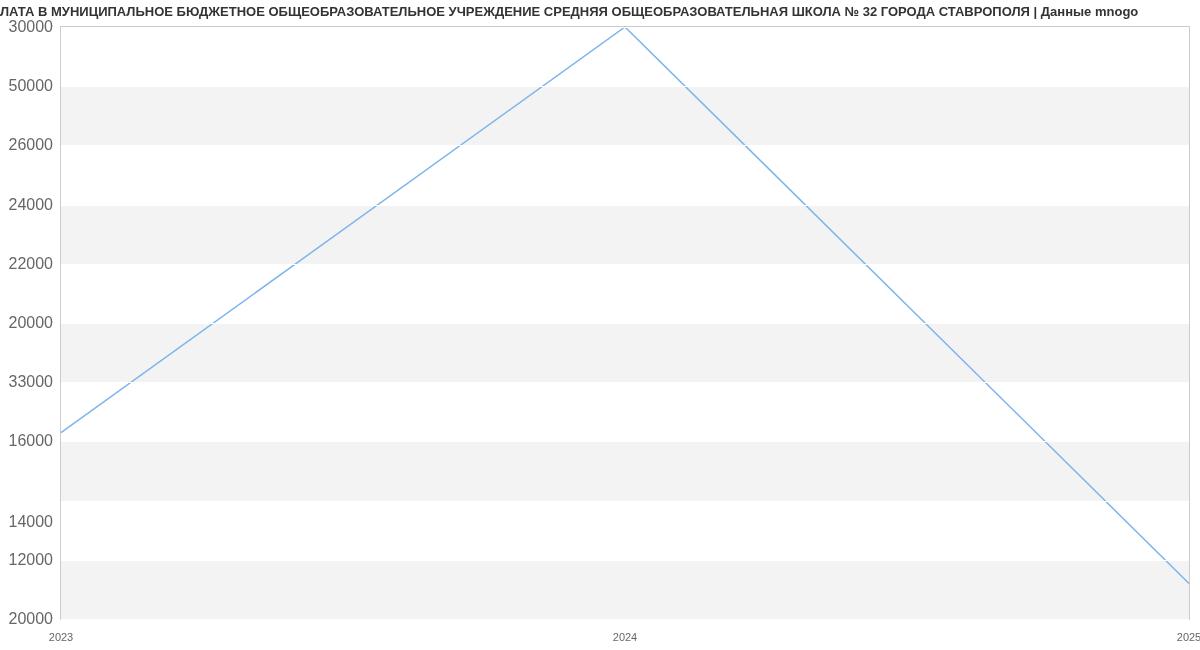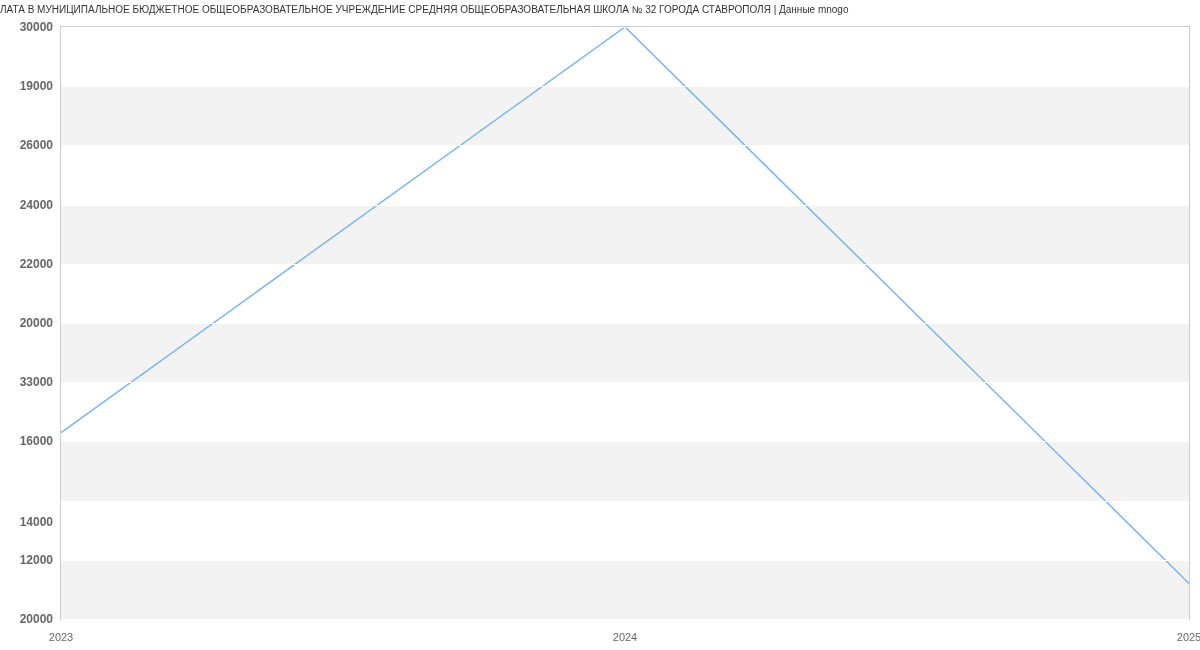--- a/index.html
+++ b/index.html
@@ -13,22 +13,22 @@
     .chart-container {
       position: relative;
       width: 1200px;
       height: 650px;
     }
     .chart-title {
       position: absolute;
       top: 4px;
       left: 0;
       right: 0;
-      font-size: 10px;
-      font-weight: 400;
+      font-size: 13px;
+      font-weight: 700;
       color: #333;
       white-space: nowrap;
       overflow: hidden;
     }
     .plot-area {
       position: absolute;
       top: 26px;
       left: 60px;
       right: 10px;
       bottom: 30px;
@@ -44,25 +44,24 @@
     .band {
       position: absolute;
       left: 0;
       right: 0;
       background: #f3f3f3;
     }
     .y-tick {
       position: absolute;
       right: 100%;
       margin-right: 8px;
-      font-size: 12px;
+      font-size: 16px;
       color: #666;
       transform: translateY(-50%);
       white-space: nowrap;
-      font-weight: bold;
     }
     .x-tick {
       position: absolute;
       top: 100%;
       margin-top: 12px;
       font-size: 11px;
       color: #666;
       transform: translateX(-50%);
       white-space: nowrap;
     }
@@ -104,20 +103,20 @@
       <div class="y-tick" style="top: 60%;">33000</div>
       <div class="gridline" style="top: 50%;"></div>
       <div class="y-tick" style="top: 50%;">20000</div>
       <div class="gridline" style="top: 40%;"></div>
       <div class="y-tick" style="top: 40%;">22000</div>
       <div class="gridline" style="top: 30%;"></div>
       <div class="y-tick" style="top: 30%;">24000</div>
       <div class="gridline" style="top: 20%;"></div>
       <div class="y-tick" style="top: 20%;">26000</div>
       <div class="gridline" style="top: 10%;"></div>
-      <div class="y-tick" style="top: 10%;">19000</div>
+      <div class="y-tick" style="top: 10%;">50000</div>
       <div class="gridline" style="top: 0%;"></div>
       <div class="y-tick" style="top: 0%;">30000</div>
       <div class="x-tick" style="left: 0%;">2023</div>
       <div class="x-tick" style="left: 50%;">2024</div>
       <div class="x-tick" style="left: 100%;">2025</div>
     </div>
 </div>
 
 </body></html>

